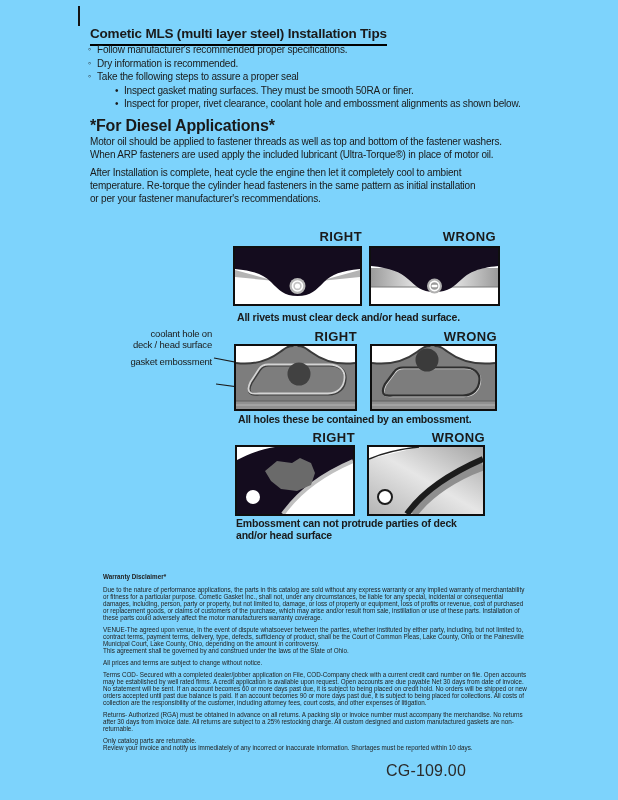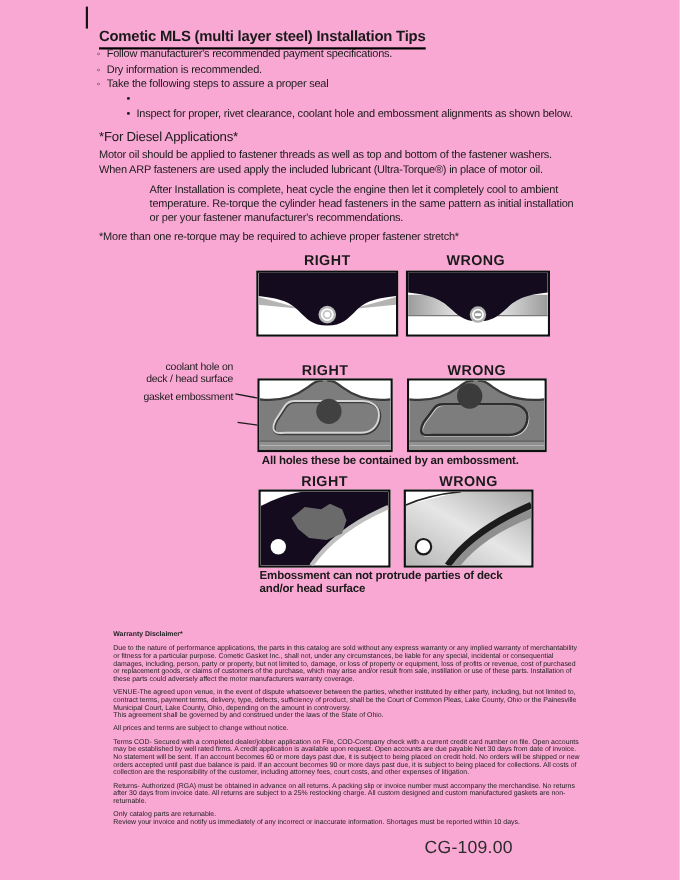--- a/index.html
+++ b/index.html
@@ -1,33 +1,33 @@
 <!DOCTYPE html>
 <html><head>
 <meta charset="utf-8">
 <style>
   html,body { margin:0; padding:0; background:#fff; }
   .page {
-    position:relative; width:618px; height:800px; background:#f9a8d4;
+    position:relative; width:618px; height:800px; background:#7dd3fc;
     font-family:"Liberation Sans", sans-serif; color:#1a1a1a; overflow:hidden;
   }
   .abs { position:absolute; }
   .artifact { width:2px; height:20px; background:#141414; }
   .title {
     font-size:13.5px; font-weight:bold; letter-spacing:-0.2px;
     border-bottom:2px solid #000; padding-bottom:3px; display:inline-block;
   }
   .bullets { font-size:10px; letter-spacing:-0.2px; }
   .b-row { display:flex; line-height:13.5px; }
   .b-row .mk { width:9px; flex:none; font-size:9px; }
   .b-row.sub { margin-left:27px; }
   .b-row.sub .mk { font-size:10px; }
-  .diesel-h { font-size:12px; font-weight:normal; letter-spacing:-0.2px; }
+  .diesel-h { font-size:16px; font-weight:bold; letter-spacing:-0.2px; }
   .body-p { font-size:10px; line-height:13px; letter-spacing:-0.2px; white-space:pre-line; }
-  .dlabel { font-size:13px; font-weight:600; text-align:center; letter-spacing:0.4px; }
+  .dlabel { font-size:13px; font-weight:600; text-align:right; letter-spacing:0.4px; }
   .dbox { border:2px solid #0f0f0f; background:#fff; line-height:0; }
   .caption { font-size:10.5px; font-weight:bold; letter-spacing:-0.2px; line-height:11.5px; white-space:pre-line; }
   .ann { font-size:9.5px; line-height:11px; text-align:right; letter-spacing:-0.2px; white-space:pre-line; }
   .legal { width:426px; font-size:6.3px; line-height:7px; color:#222; }
   .legal p { margin:0 0 5px 0; }
   .legal .lh { font-weight:bold; margin-bottom:6px; }
   .footer-code { font-size:16px; color:#2b2b2b; letter-spacing:0.2px; }
 </style>
 </head>
 <body>
@@ -36,46 +36,46 @@
 
   <div class="abs artifact" style="left:78px; top:6px;"></div>
 
   <div class="abs" style="left:90px; top:24px;">
     <span class="title">Cometic MLS (multi layer steel) Installation Tips</span>
   </div>
 
   <div class="abs bullets" style="left:88px; top:43px; width:460px;">
     <div class="b-row">
       <span class="mk">◦</span>
-      <span>Follow manufacturer's recommended payment specifications.</span>
+      <span>Follow manufacturer's recommended proper specifications.</span>
     </div>
     <div class="b-row">
       <span class="mk">◦</span>
       <span>Dry information is recommended.</span>
     </div>
     <div class="b-row">
       <span class="mk">◦</span>
       <span>Take the following steps to assure a proper seal</span>
     </div>
     <div class="b-row sub">
       <span class="mk">•</span>
+      <span>Inspect gasket mating surfaces.  They must be smooth 50RA or finer.</span>
     </div>
     <div class="b-row sub">
       <span class="mk">•</span>
       <span>Inspect for proper, rivet clearance, coolant hole and embossment alignments as shown below.</span>
     </div>
   </div>
 
   <div class="abs diesel-h" style="left:90px; top:117px;">*For Diesel Applications*</div>
   <div class="abs body-p" style="left:90px; top:135px; width:470px;">Motor oil should be applied to fastener threads as well as top and bottom of the fastener washers.
 When ARP fasteners are used apply the included lubricant (Ultra-Torque®) in place of motor oil.</div>
-  <div class="abs body-p" style="left:90px; top:166px; width:470px;margin-left:46px;">After Installation is complete, heat cycle the engine then let it completely cool to ambient
+  <div class="abs body-p" style="left:90px; top:166px; width:470px;">After Installation is complete, heat cycle the engine then let it completely cool to ambient
 temperature. Re-torque the cylinder head fasteners in the same pattern as initial installation
 or per your fastener manufacturer's recommendations.</div>
-  <div class="abs body-p" style="left:90px; top:209px; width:470px;">*More than one re-torque may be required to achieve proper fastener stretch*</div>
 
   <div class="abs dlabel" style="left:233px; top:229px; width:129px;">RIGHT</div>
   <div class="abs dlabel" style="left:369px; top:229px; width:127px;">WRONG</div>
 
   <div class="abs dbox" style="left:233px; top:246px;">
     <svg width="125" height="56" viewBox="0 0 125 56">
       <rect x="0" y="0" width="125" height="56" fill="#ffffff"></rect>
       <polygon points="0,22 40,33 0,29" fill="#b3b3b3"></polygon>
       <polygon points="125,22 85,33 125,29" fill="#b3b3b3"></polygon>
       <path d="M0,0 H125 V21 C106,23 97,26 89,34 C81,42 76,48 62.5,48 C49,48 44,42 36,34 C28,26 19,23 0,21 Z" fill="#140c1e"></path>
@@ -98,20 +98,21 @@
       <rect x="0" y="0" width="127" height="56" fill="#ffffff"></rect>
       <rect x="0" y="20" width="127" height="19" fill="url(#deckGrad)"></rect>
       <line x1="0" y1="39" x2="127" y2="39" stroke="#7a7a7a" stroke-width="1.2"></line>
       <path d="M0,0 H127 V18 C107,20 99,24 91,31 C83,38 78,44 63.5,44 C50,44 45,38 37,31 C29,24 20,20 0,18 Z" fill="#140c1e"></path>
       <circle cx="63.5" cy="38" r="7.5" fill="#b0b0b0"></circle>
       <circle cx="63.5" cy="38" r="5.4" fill="#ffffff"></circle>
       <circle cx="63.5" cy="38" r="3.8" fill="#9a9a9a"></circle>
       <rect x="60.5" y="36.8" width="6" height="2.4" rx="1.2" fill="#ffffff"></rect>
     </svg>
   </div>
+  <div class="abs caption" style="left:237px; top:312px;">All rivets must clear deck and/or head surface.</div>
 
   <div class="abs dlabel" style="left:234px; top:329px; width:123px;">RIGHT</div>
   <div class="abs dlabel" style="left:370px; top:329px; width:127px;">WRONG</div>
 
   <div class="abs ann" style="left:100px; top:328px; width:112px;">coolant hole on
 deck / head surface</div>
   <div class="abs ann" style="left:100px; top:356px; width:112px;">gasket embossment</div>
 
   <svg class="abs" style="left:100px; top:330px;" width="420" height="90" viewBox="0 0 420 90">
     <line x1="114" y1="28" x2="197" y2="44" stroke="#1a1a1a" stroke-width="1.2"></line>

